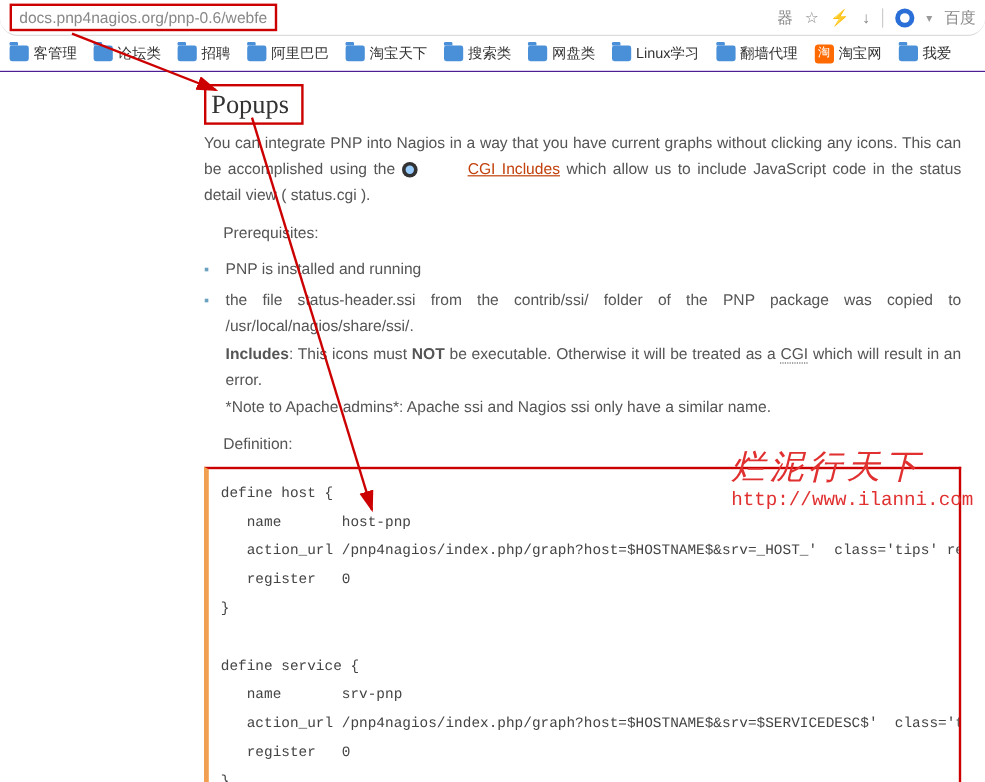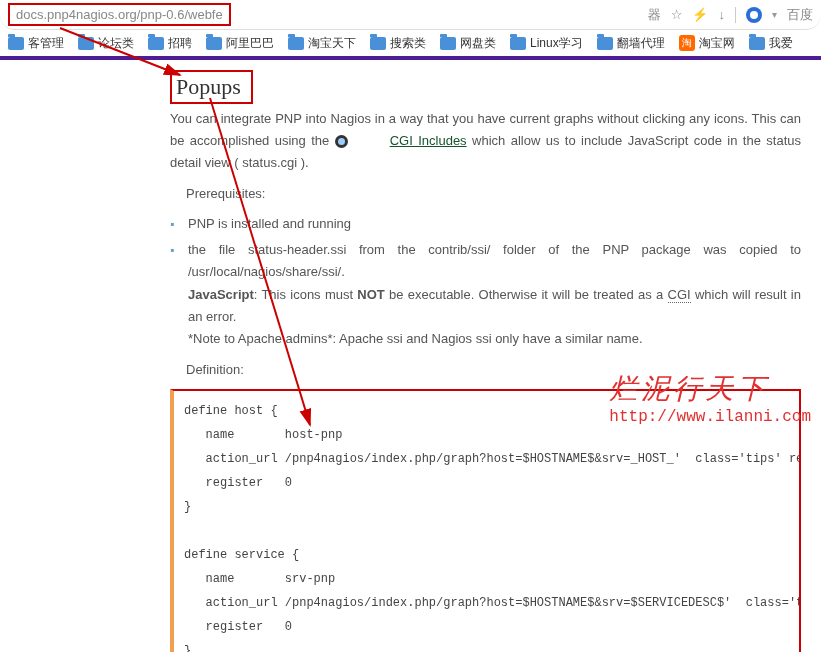--- a/index.html
+++ b/index.html
@@ -3,29 +3,29 @@
 <meta charset="utf-8">
 <style>
 * { margin: 0; padding: 0; box-sizing: border-box; }
 body { font-family: Arial, sans-serif; font-size: 13px; color: #333; background: #fff; width: 821px; height: 652px; overflow: hidden; position: relative; }
 .addrbar { display: flex; align-items: center; padding: 4px 8px; border-bottom: 1px solid #ddd; height: 30px; border-radius: 15px; }
 .url { flex: 0 0 auto; color: #888; font-size: 13px; padding: 2px 6px; border: 2px solid #cc0000; }
 .addr-icons { margin-left: auto; display: flex; align-items: center; gap: 10px; color: #888; }
 .addr-icons span { font-size: 13px; }
 .baidu-ico { width: 16px; height: 16px; background: #2a6ed7; border-radius: 50%; display: inline-block; position: relative; }
 .baidu-ico::after { content: ""; position:absolute; left:4px; top:4px; width:8px; height:8px; background:#fff; border-radius:50%; }
-.bookbar { display: flex; align-items: center; gap: 14px; padding: 4px 8px; border-bottom: 4px solid #4c1d95; height: 30px; overflow: hidden; white-space: nowrap; }
+.bookbar { display: flex; align-items: center; gap: 14px; padding: 4px 8px; border-bottom: 1px solid #4c1d95; height: 30px; overflow: hidden; white-space: nowrap; }
 .bm { display: flex; align-items: center; gap: 4px; color: #333; font-size: 12px; cursor: pointer; }
 .folder { width: 16px; height: 13px; background: #4a90d9; border-radius: 2px; display: inline-block; position: relative; }
 .folder::before { content:""; position:absolute; top:-3px; left:0; width:7px; height:3px; background:#4a90d9; border-radius:1px 1px 0 0; }
 .tbico { width:16px; height:16px; background:#ff6a00; border-radius:3px; display:inline-block; color:#fff; font-size:10px; text-align:center; line-height:16px; }
 .content { padding: 10px 20px 20px 170px; position: relative; }
 .h2 { font-family: Georgia, serif; font-size: 22px; font-weight: normal; padding: 2px 10px 2px 4px; border: 2px solid #cc0000; display: inline-block; margin-bottom: 4px; }
 .para { font-size: 13px; color: #555; line-height: 1.7; text-align: justify; margin-bottom: 12px; }
-.link { color: #14532d; text-decoration: underline; margin-left: 40px; }
+.link { color: #c2410c; text-decoration: underline; margin-left: 40px; }
 .linkico { width:13px; height:13px; background:#333; border-radius:50%; display:inline-block; vertical-align:middle; margin-right:2px; position:relative; }
 .linkico::after { content:""; position:absolute; left:3px; top:3px; width:7px; height:7px; border-radius:50%; background:#9cf; }
 .subh { font-size: 13px; color: #555; margin: 12px 16px; }
 ul.sq { list-style: none; padding-left: 18px; }
 ul.sq li { position: relative; padding-left: 0; margin-bottom: 4px; font-size: 13px; color: #555; line-height: 1.7; text-align: justify; }
 ul.sq li::before { content: "▪"; position: absolute; left: -18px; color: #6aa0c0; font-size: 12px; top: 1px; }
 .cgi { border-bottom: 1px dotted #666; }
 .codebox { border: 2px solid #cc0000; padding: 8px 10px; font-family: "Courier New", monospace; font-size: 12px; color: #444; line-height: 2.0; white-space: pre; overflow: hidden; margin-top: 8px; border-left: 4px solid #f0a050; }
 .watermark { position: absolute; right: 10px; top: 370px; text-align: left; z-index: 10; pointer-events: none; }
 .wm1 { font-family: "KaiTi", serif; font-size: 28px; color: #e03030; font-style: italic; letter-spacing: 4px; }
@@ -127,21 +127,21 @@
   <p class="para">
     <span>You can integrate PNP into Nagios in a way that you have current graphs without clicking any icons. This can be accomplished using the </span><span class="linkico"></span><a href="#" class="link">CGI Includes</a><span> which allow us to include JavaScript code in the status detail view ( status.cgi ).</span>
   </p>
 
   <p class="subh">Prerequisites:</p>
 
   <ul class="sq">
     <li>PNP is installed and running</li>
     <li>
       <span>the file status-header.ssi from the contrib/ssi/ folder of the PNP package was copied to /usr/local/nagios/share/ssi/.</span><br>
-      <b>JavaScript</b><span>: This icons must </span><b>NOT</b><span> be executable. Otherwise it will be treated as a </span><span class="cgi">CGI</span><span> which will result in an error.</span><br>
+      <b>Includes</b><span>: This icons must </span><b>NOT</b><span> be executable. Otherwise it will be treated as a </span><span class="cgi">CGI</span><span> which will result in an error.</span><br>
       <span>*Note to Apache admins*: Apache ssi and Nagios ssi only have a similar name.</span>
     </li>
   </ul>
 
   <p class="subh">Definition:</p>
 
   <div class="codebox">define host {
    name       host-pnp
    action_url /pnp4nagios/index.php/graph?host=$HOSTNAME$&amp;srv=_HOST_'  class='tips' rel='/pnp4nagios/ind
    register   0

